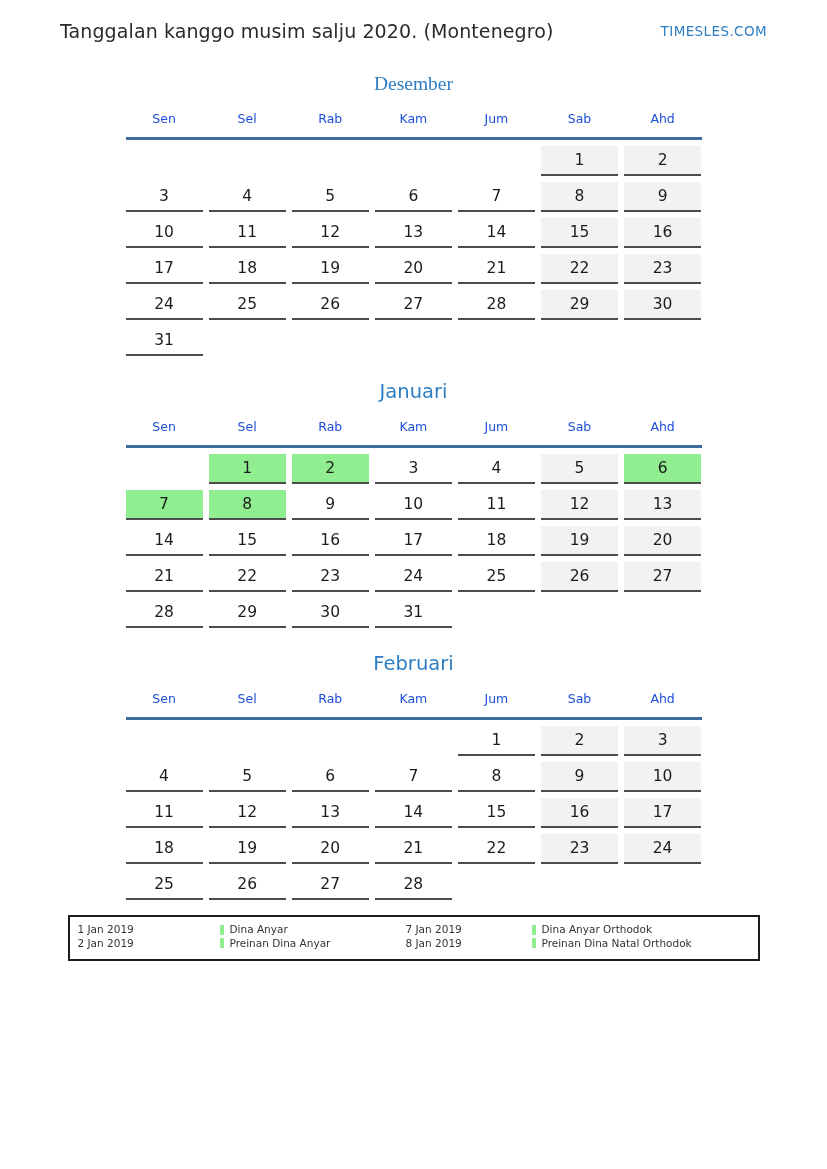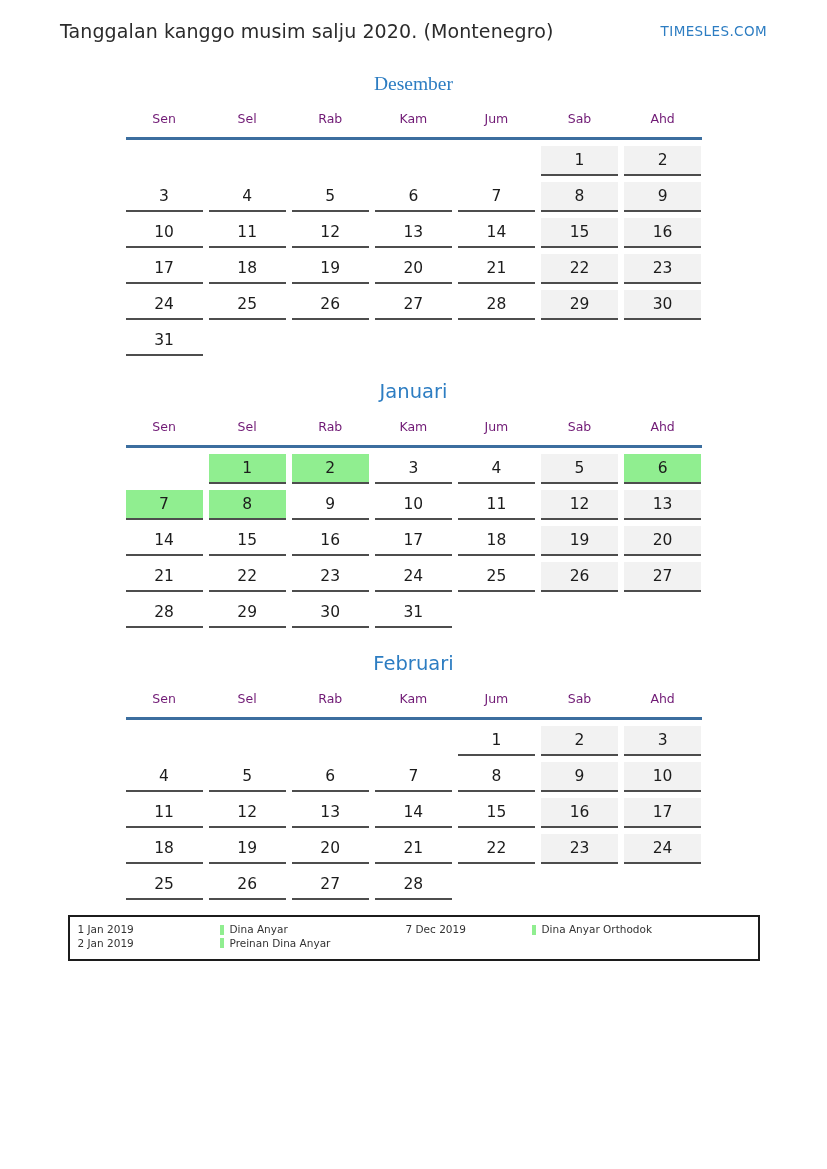--- a/index.html
+++ b/index.html
@@ -28,21 +28,21 @@
     cursor:pointer;
   }
   .month{width:576px;margin:0 auto;}
   .month-title{
     text-align:center;color:var(--accent);font-size:19.5px;font-weight:400;
     margin:24px 0 0 0;line-height:24px;
   }
   .month:first-child .month-title{margin-top:27px;font-family:Liberation Serif, serif;}
   .weekday-row{display:flex;gap:6px;margin-top:13px;}
   .weekday{
-    width:77.1px;text-align:center;font-size:12.5px;color:#701a75;line-height:20px;
+    width:77.1px;text-align:center;font-size:12.5px;color:#1d4ed8;line-height:20px;
   }
   .header-line{height:3px;background:var(--line-blue);margin-top:8px;}
   .month-grid{margin-top:6px;}
   .week-row{display:flex;gap:6px;margin-bottom:6px;}
   .day-cell{
     width:77.1px;height:30px;display:flex;align-items:center;justify-content:center;
     font-size:15.5px;color:#1c1c1c;border-bottom:2px solid var(--underline);
   }
   .day-cell.empty{border-bottom:none;background:none;}
   .day-cell.weekend{background:var(--weekend);}
@@ -270,18 +270,23 @@
         <span class="legend-name">Dina Anyar</span>
       </div>
       <div class="legend-entry">
         <span class="legend-date">2 Jan 2019</span>
         <span class="legend-bar"></span>
         <span class="legend-name">Preinan Dina Anyar</span>
       </div>
     </div>
     <div class="legend-col legend-col-2">
       <div class="legend-entry">
-        <span class="legend-date">7 Dec 2019</span>
+        <span class="legend-date">7 Jan 2019</span>
         <span class="legend-bar"></span>
         <span class="legend-name">Dina Anyar Orthodok</span>
+      </div>
+      <div class="legend-entry">
+        <span class="legend-date">8 Jan 2019</span>
+        <span class="legend-bar"></span>
+        <span class="legend-name">Preinan Dina Natal Orthodok</span>
       </div>
     </div>
   </footer>
 
 </body></html>

